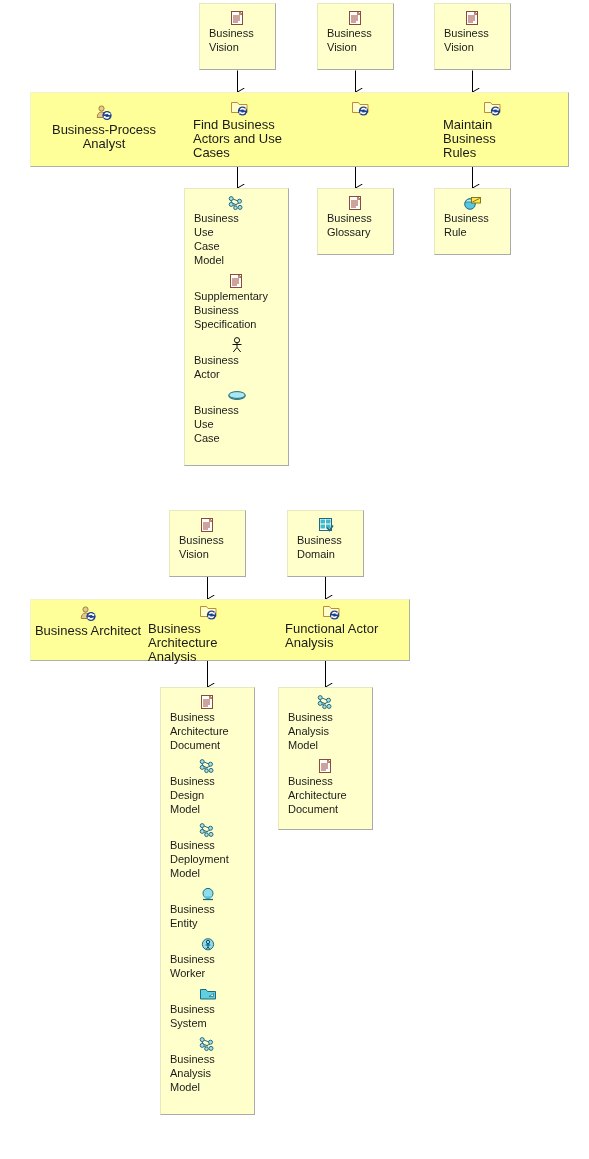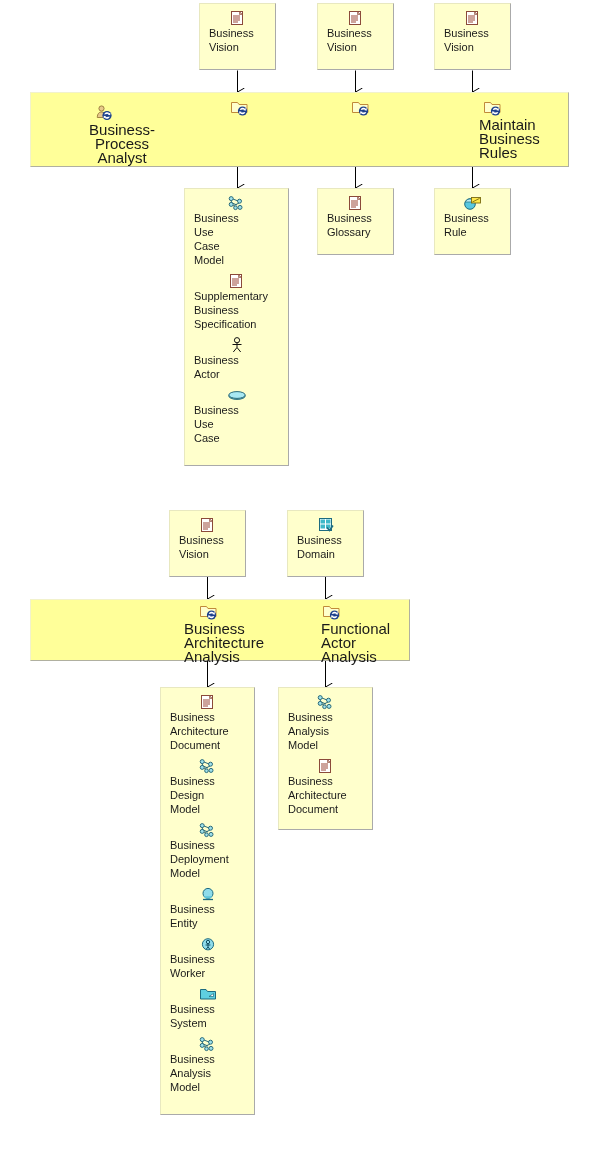--- a/index.html
+++ b/index.html
@@ -68,26 +68,25 @@
     box-sizing: border-box;
   }
   .band-icon {
     display: block;
     text-align: center;
     height: 18px;
     line-height: 18px;
   }
   .band-label {
     display: block;
-    font-size: 15px;
+    font-size: 13px;
     line-height: 14px;
     color: #1a1a1a;
     text-align: left;
     white-space: pre-line;
-    margin-left: 36px;
   }
   .band-label.centered { text-align: center; }
   svg.wires {
     position: absolute;
     left: 0; top: 0;
     width: 589px;
     height: 1159px;
     pointer-events: none;
   }
 </style>
@@ -195,20 +194,23 @@
 
   <div class="band-node" style="left:190px; top:100px; width:100px;">
     <span class="band-icon">
       <svg width="20" height="17" viewBox="0 0 20 17">
           <path d="M1.5,2.5 h6 l1.5,2 h8 v8 h-15.5 Z" fill="#ffffcc" stroke="#c08a3a" stroke-width="1"></path>
           <circle cx="12.5" cy="11" r="4.6" fill="#1b3f8b"></circle>
           <path d="M9.7,10.1 a3,3 0 0 1 5.2,-1.3 l1,-0.9 -0.2,2.8 -2.6,-0.7 1,-0.8" fill="#fff"></path>
           <path d="M15.3,11.9 a3,3 0 0 1 -5.2,1.3 l-1,0.9 0.2,-2.8 2.6,0.7 -1,0.8" fill="#fff"></path>
         </svg>
     </span>
+    <span class="band-label" style="padding-left:3px;">Find Business
+Actors and Use
+Cases</span>
   </div>
 
   <div class="band-node" style="left:298px; top:100px; width:125px;">
     <span class="band-icon">
       <svg width="20" height="17" viewBox="0 0 20 17">
           <path d="M1.5,2.5 h6 l1.5,2 h8 v8 h-15.5 Z" fill="#ffffcc" stroke="#c08a3a" stroke-width="1"></path>
           <circle cx="12.5" cy="11" r="4.6" fill="#1b3f8b"></circle>
           <path d="M9.7,10.1 a3,3 0 0 1 5.2,-1.3 l1,-0.9 -0.2,2.8 -2.6,-0.7 1,-0.8" fill="#fff"></path>
           <path d="M15.3,11.9 a3,3 0 0 1 -5.2,1.3 l-1,0.9 0.2,-2.8 2.6,0.7 -1,0.8" fill="#fff"></path>
         </svg>
@@ -361,20 +363,32 @@
           </svg>
       </span>
       <span class="artifact-label">Business
 Domain</span>
     </div>
   </div>
 
   <div class="activity-band" style="left:30px; top:599px; width:380px; height:62px;">
   </div>
 
+  <div class="band-node" style="left:33px; top:606px; width:110px;">
+    <span class="band-icon">
+      <svg width="18" height="16" viewBox="0 0 18 16">
+          <circle cx="6.5" cy="3.5" r="2.6" fill="#e8c98a" stroke="#8a6a30" stroke-width="0.8"></circle>
+          <path d="M2.3,12.5 C2.3,8.6 4.3,7 6.5,7 C8.7,7 10.7,8.6 10.7,12.5 Z" fill="#e8c98a" stroke="#8a6a30" stroke-width="0.8"></path>
+          <circle cx="12" cy="10.5" r="4.6" fill="#1b3f8b"></circle>
+          <path d="M9.2,9.6 a3,3 0 0 1 5.2,-1.3 l1,-0.9 -0.2,2.8 -2.6,-0.7 1,-0.8" fill="#fff"></path>
+          <path d="M14.8,11.4 a3,3 0 0 1 -5.2,1.3 l-1,0.9 0.2,-2.8 2.6,0.7 -1,0.8" fill="#fff"></path>
+        </svg>
+    </span>
+    <span class="band-label centered">Business Architect</span>
+  </div>
 
   <div class="band-node" style="left:147px; top:604px; width:123px;">
     <span class="band-icon">
       <svg width="20" height="17" viewBox="0 0 20 17">
           <path d="M1.5,2.5 h6 l1.5,2 h8 v8 h-15.5 Z" fill="#ffffcc" stroke="#c08a3a" stroke-width="1"></path>
           <circle cx="12.5" cy="11" r="4.6" fill="#1b3f8b"></circle>
           <path d="M9.7,10.1 a3,3 0 0 1 5.2,-1.3 l1,-0.9 -0.2,2.8 -2.6,-0.7 1,-0.8" fill="#fff"></path>
           <path d="M15.3,11.9 a3,3 0 0 1 -5.2,1.3 l-1,0.9 0.2,-2.8 2.6,0.7 -1,0.8" fill="#fff"></path>
         </svg>
     </span>

